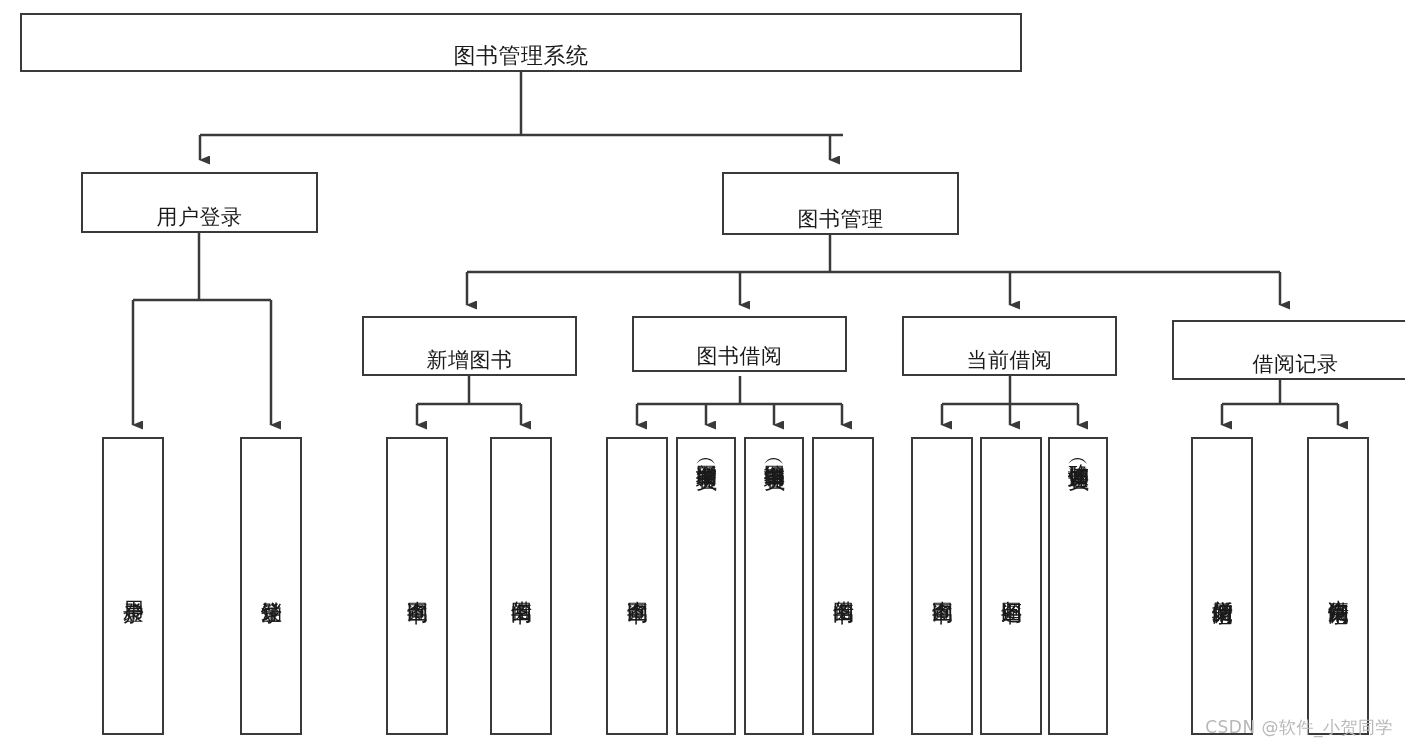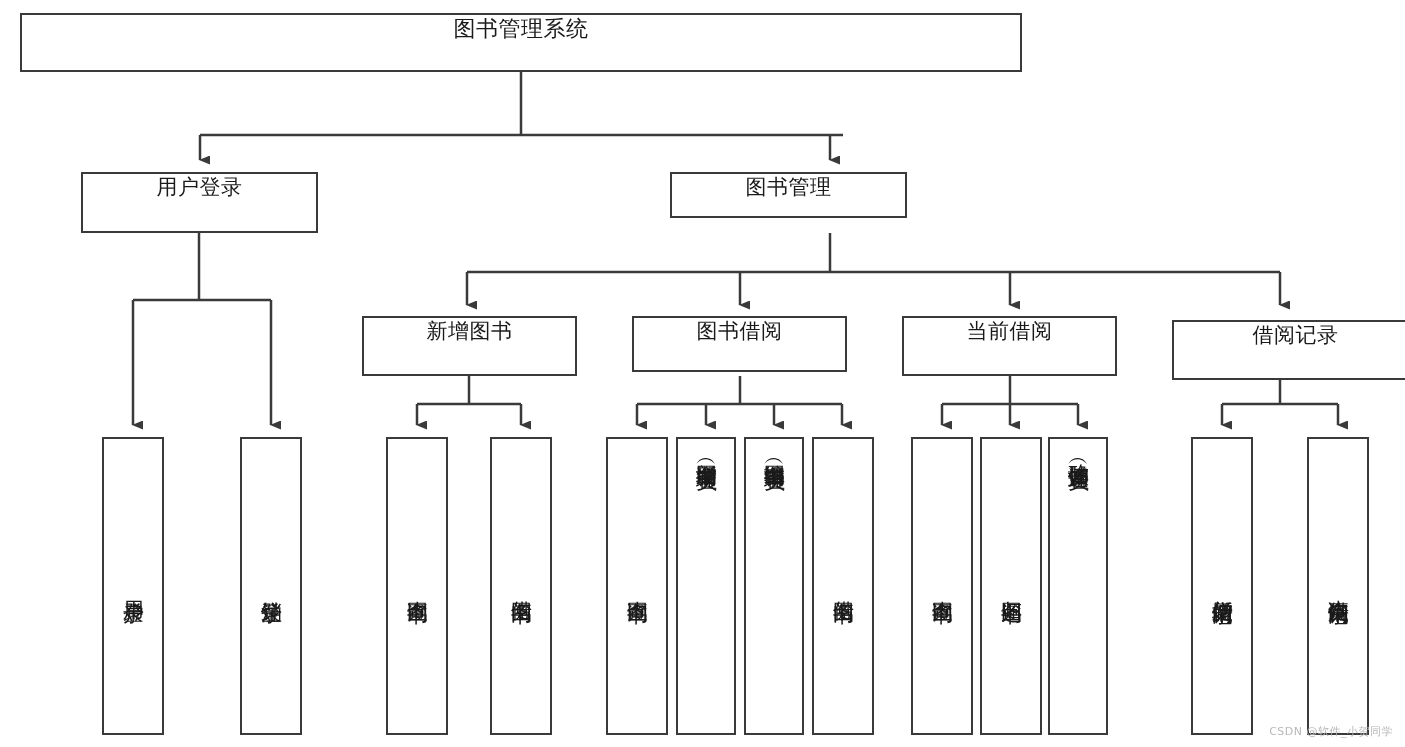--- a/index.html
+++ b/index.html
@@ -24,21 +24,21 @@
     top: 0;
     width: 1405px;
     height: 747px;
   }
   .node {
     position: absolute;
     box-sizing: border-box;
     background: #ffffff;
     border: 2.5px solid #3a3a3a;
     display: flex;
-    align-items: flex-start;
+    align-items: flex-end;
     justify-content: center;
     color: #1a1a1a;
   }
   .node .label {
     display: block;
     text-align: center;
     line-height: 1.28;
     letter-spacing: 0.5px;
   }
   .node.horizontal .label {
@@ -58,21 +58,21 @@
     padding-top: 8px;
   }
   .node.leaf.short {
     align-items: center;
     padding-top: 0;
   }
   #watermark {
     position: absolute;
     right: 12px;
     bottom: 8px;
-    font-size: 11px;
+    font-size: 17px;
     color: #b8b8b8;
     white-space: nowrap;
     letter-spacing: 0.5px;
     pointer-events: none;
   }
 </style>
 </head>
 <body>
 
 <div id="canvas">
@@ -127,21 +127,21 @@
     </g>
   </svg>
 
   <div class="node root horizontal" style="left:20px; top:13px; width:1002px; height:59px;">
     <span class="label">图书管理系统</span>
   </div>
 
   <div class="node horizontal" style="left:81px; top:172px; width:237px; height:61px;">
     <span class="label">用户登录</span>
   </div>
-  <div class="node horizontal" style="left:670px; top:172px; width:237px; height:46px;font-family:Liberation Serif, serif;">
+  <div class="node horizontal" style="left:722px; top:172px; width:237px; height:63px;font-family:Liberation Serif, serif;">
     <span class="label">图书管理</span>
   </div>
 
   <div class="node horizontal" style="left:362px; top:316px; width:215px; height:60px;">
     <span class="label">新增图书</span>
   </div>
   <div class="node horizontal" style="left:632px; top:316px; width:215px; height:56px;">
     <span class="label">图书借阅</span>
   </div>
   <div class="node horizontal" style="left:902px; top:316px; width:215px; height:60px;">

